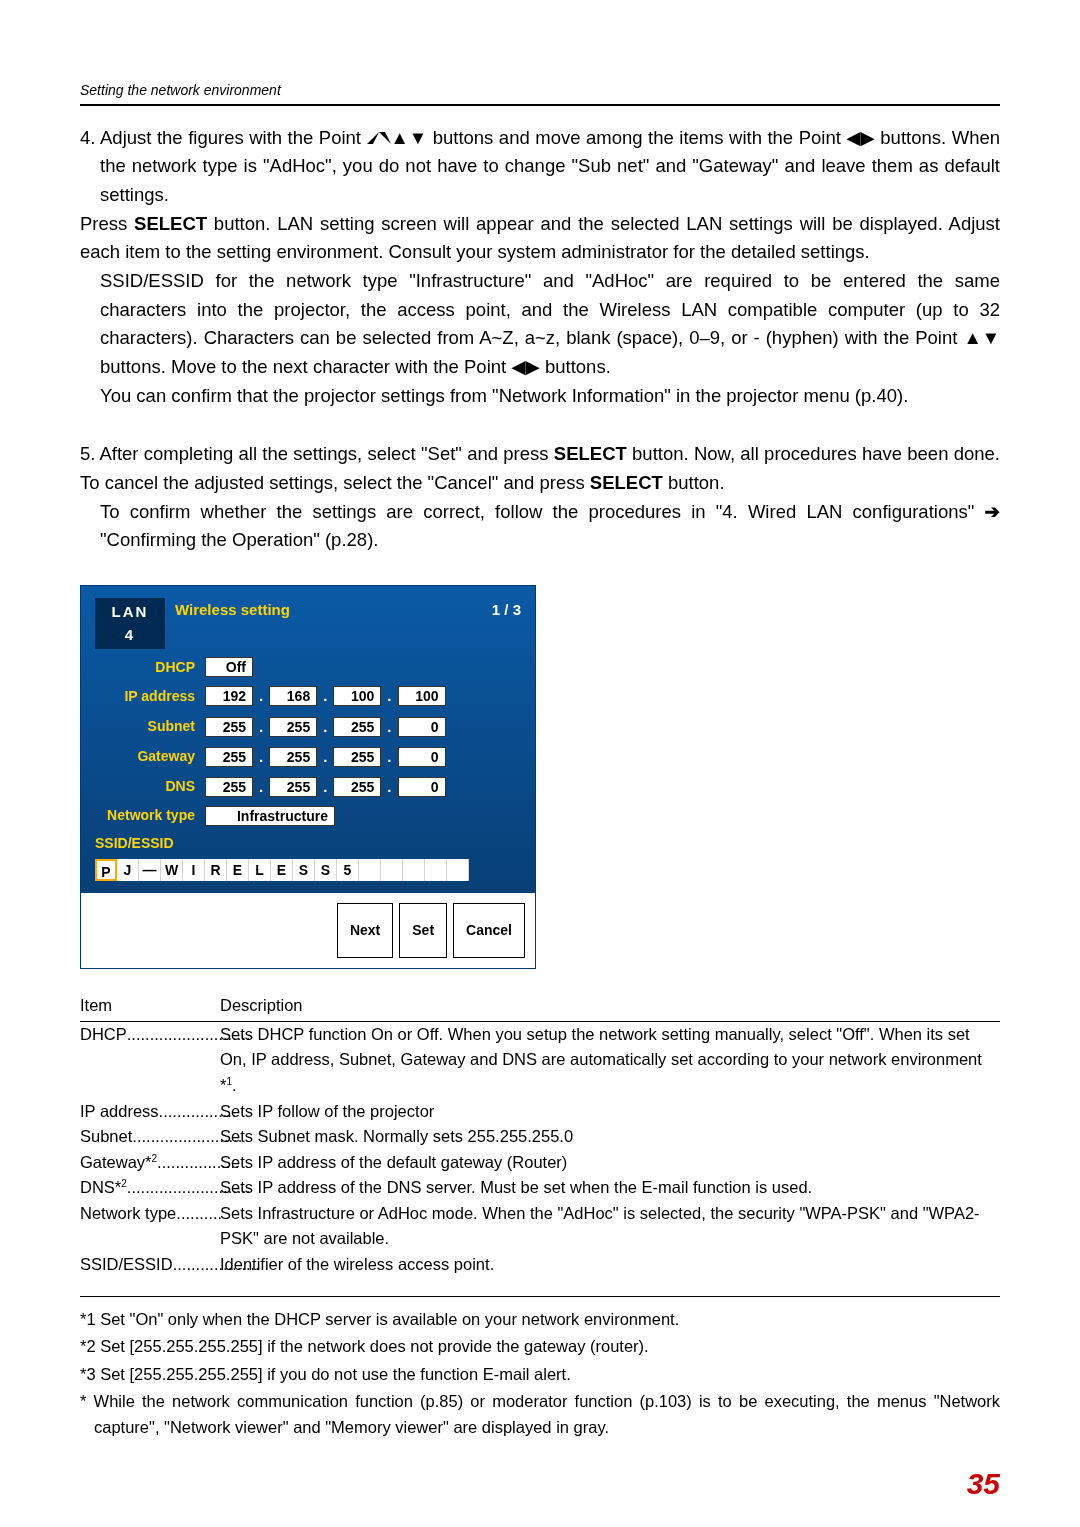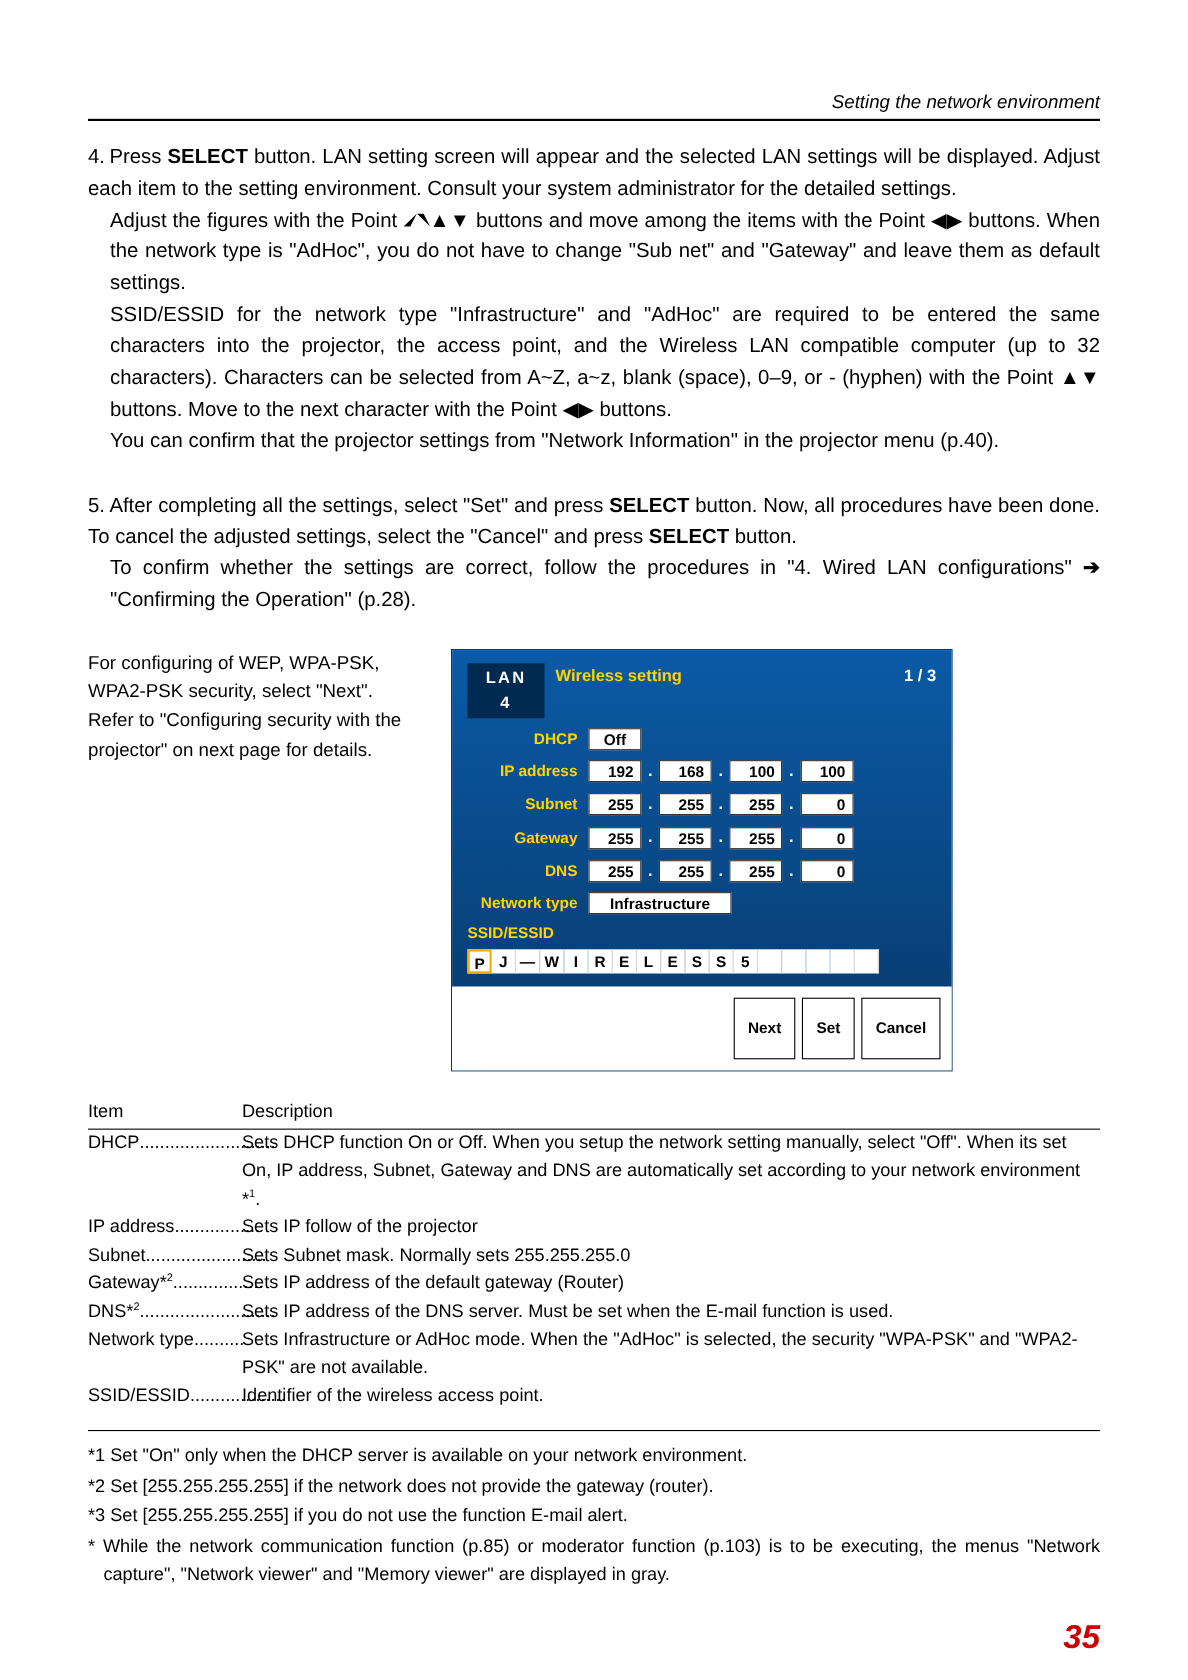--- a/index.html
+++ b/index.html
@@ -7,22 +7,22 @@
       font-family: "Segoe UI", Arial, sans-serif;
       color: #000;
       background: #fff;
       width: 1080px;
       margin: 0 auto;
       padding: 80px 80px 30px 80px;
       line-height: 1.55;
     }
     .section-header {
       font-style: italic;
-      text-align: right;
-      font-size: 17px;
+      text-align: left;
+      font-size: 14px;
       border-bottom: 2px solid #000;
       padding-bottom: 2px;
       margin-bottom: 18px;
     }
     .ordered-item {
       text-align: justify;
       font-size: 18.5px;
       margin-bottom: 30px;
     }
     .ordered-num { float: left; margin-right: 4px; }
@@ -59,21 +59,21 @@
     .page-ind { color: #fff; font-weight: bold; }
     .field-row { display: flex; align-items: center; margin: 6px 0; }
     .field-label { color: #ffd400; width: 110px; text-align: right; padding-right: 10px; font-weight: bold; font-size: 14px; }
     .ip-cell, .sel-box {
       background: #fff; color: #000; padding: 1px 6px;
       min-width: 48px; text-align: right; margin-right: 4px;
       border: 1px solid #333; font-size: 14px; font-weight: bold;
       height: 20px; line-height: 17px;
     }
     .dot { color: #fff; margin: 0 6px 0 2px; font-weight: bold; align-self: flex-end; padding-bottom: 1px;}
-    .sel-box { text-align: center; min-width: 48px; }
+    .sel-box { text-align: right; min-width: 48px; }
     .sel-box.big { min-width: 130px; }
     .ssid-label { color: #ffd400; font-weight: bold; font-size: 14px; margin-top: 6px;}
     .ssid-boxrow { display:flex; margin-top:4px; }
     .ssid-char {
       background:#fff; color:#000; width:22px; height:22px; text-align:center;
       font-weight:bold; font-size:14px; border-right: 1px solid #d3d3d3;
       line-height: 22px;
     }
     .ssid-char.first { border: 2px solid #fa0; }
     .screenshot .bottom {
@@ -108,34 +108,34 @@
     }
     .right-arrow { font-weight: bold; }
   </style>
 </head>
 <body>
 
 <div class="section-header">Setting  the network environment</div>
 
 <div class="ordered-item">
   <span class="ordered-num">4.</span>
-  <p class="sub-para justify">
-    <span>Press </span><strong>SELECT</strong><span> button. LAN setting screen will appear and the selected LAN settings will be displayed. Adjust each item to the setting environment. Consult your system administrator for the detailed settings.</span>
-  </p>
   <p class="sub-para justify" style="margin-left:20px;">
     <span>Adjust the figures with the Point </span>
     <span class="arrow-btn"><svg class="tri" width="24" height="14">
           <polygon points="0,12 12,0 6,12" fill="#000"></polygon>
           <polygon points="12,0 24,12 18,0" fill="#000" transform="translate(0,0)"></polygon>
           <polygon points="0,0 6,12 12,0" fill="#000" transform="translate(0,0)" style="display:none"></polygon>
         </svg>▲▼</span>
     <span> buttons and move among the items with the Point </span>
     <span class="arrow-btn">◀▶</span>
     <span> buttons. When the network type is "AdHoc", you do not have to change "Sub net" and "Gateway" and leave them as default settings.</span>
   </p>
+  <p class="sub-para justify">
+    <span>Press </span><strong>SELECT</strong><span> button. LAN setting screen will appear and the selected LAN settings will be displayed. Adjust each item to the setting environment. Consult your system administrator for the detailed settings.</span>
+  </p>
   <p class="sub-para justify" style="margin-left:20px;">
     <span>SSID/ESSID for the network type "Infrastructure" and "AdHoc" are required to be entered the same characters into the projector, the access point, and the Wireless LAN compatible computer (up to 32 characters). Characters can be selected from A~Z, a~z, blank (space), 0–9, or - (hyphen) with the Point </span>
     <span class="arrow-btn">▲▼</span>
     <span> buttons. Move to the next character with the Point </span>
     <span class="arrow-btn">◀▶</span>
     <span> buttons.</span>
   </p>
   <p class="sub-para justify" style="margin-left:20px;">You can confirm that the projector settings from "Network Information" in the projector menu (p.40).</p>
 </div>
 
@@ -145,21 +145,20 @@
     <span>After completing all the settings, select "Set" and press </span><strong>SELECT</strong><span> button. Now, all procedures have been done. To cancel the adjusted settings, select the "Cancel" and press </span><strong>SELECT</strong><span> button.</span>
   </p>
   <p class="sub-para justify" style="margin-left:20px;">
     <span>To confirm whether the settings are correct, follow the procedures in "4. Wired LAN configurations" </span>
     <span class="right-arrow">➔</span>
     <span> "Confirming the Operation" (p.28).</span>
   </p>
 </div>
 
 <div class="row-block">
-  <div class="note-col">For configuring of WEP, WPA-PSK, WPA2-PSK security, select "Next". Refer to  "Configuring security with the projector" on next page for details.</div>
 
   <div class="screenshot">
     <div class="top">
       <div class="lan-row">
         <div class="lan-title">LAN 4</div>
         <div class="wl-setting">Wireless setting</div>
         <div class="page-ind">1 / 3</div>
       </div>
 
       <div class="field-row">

